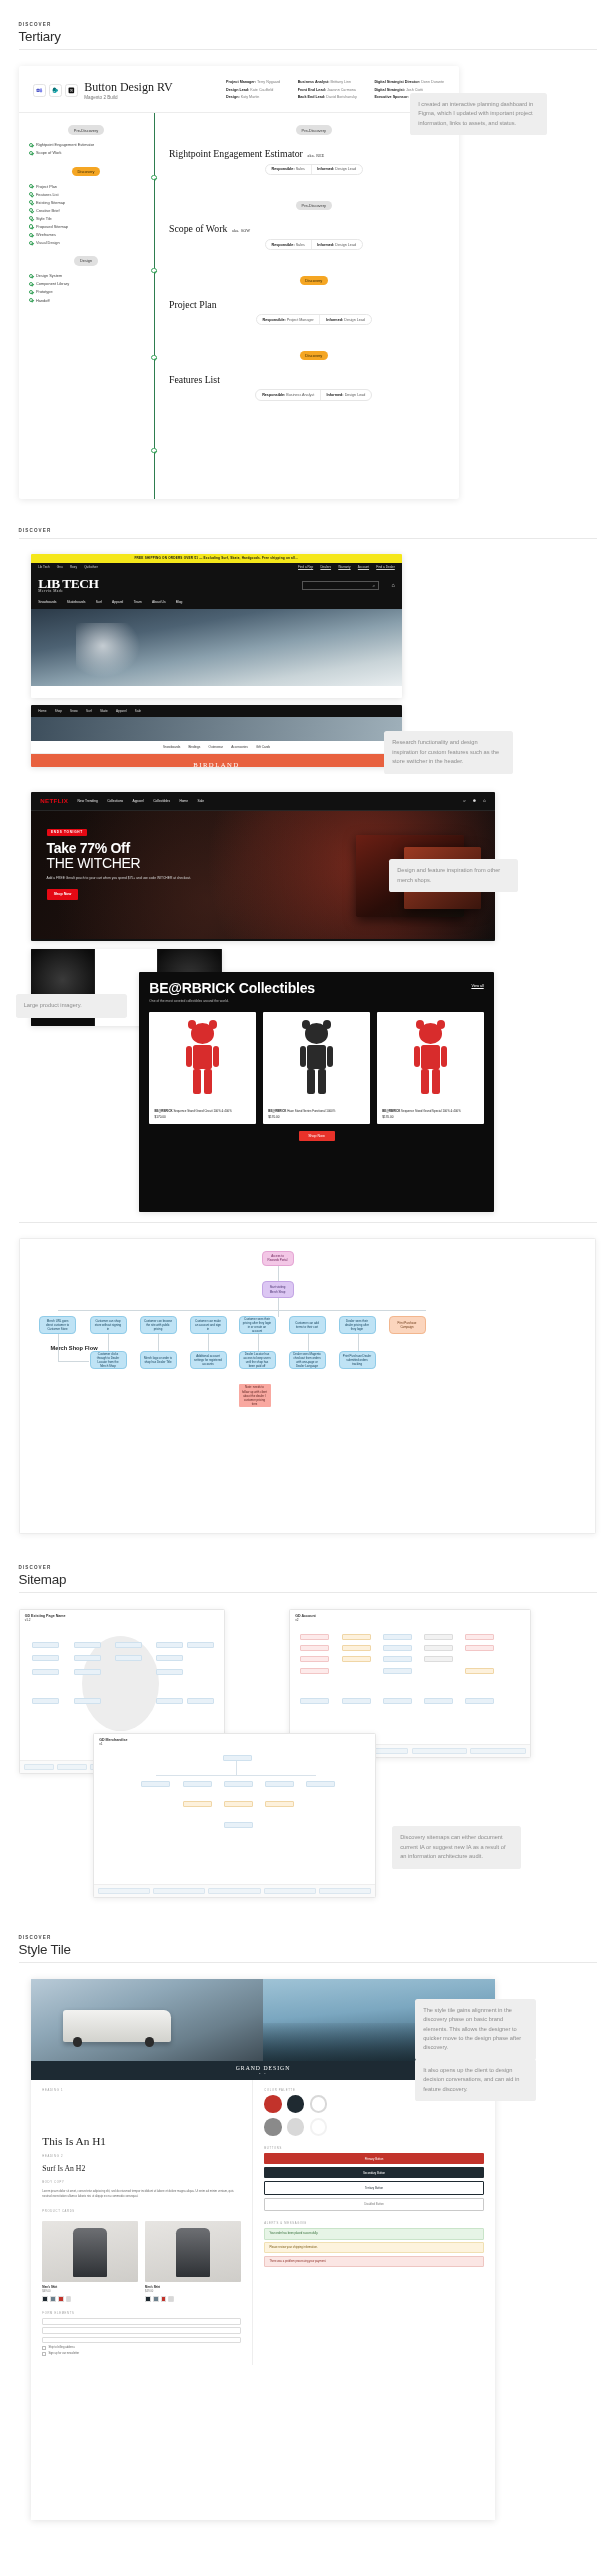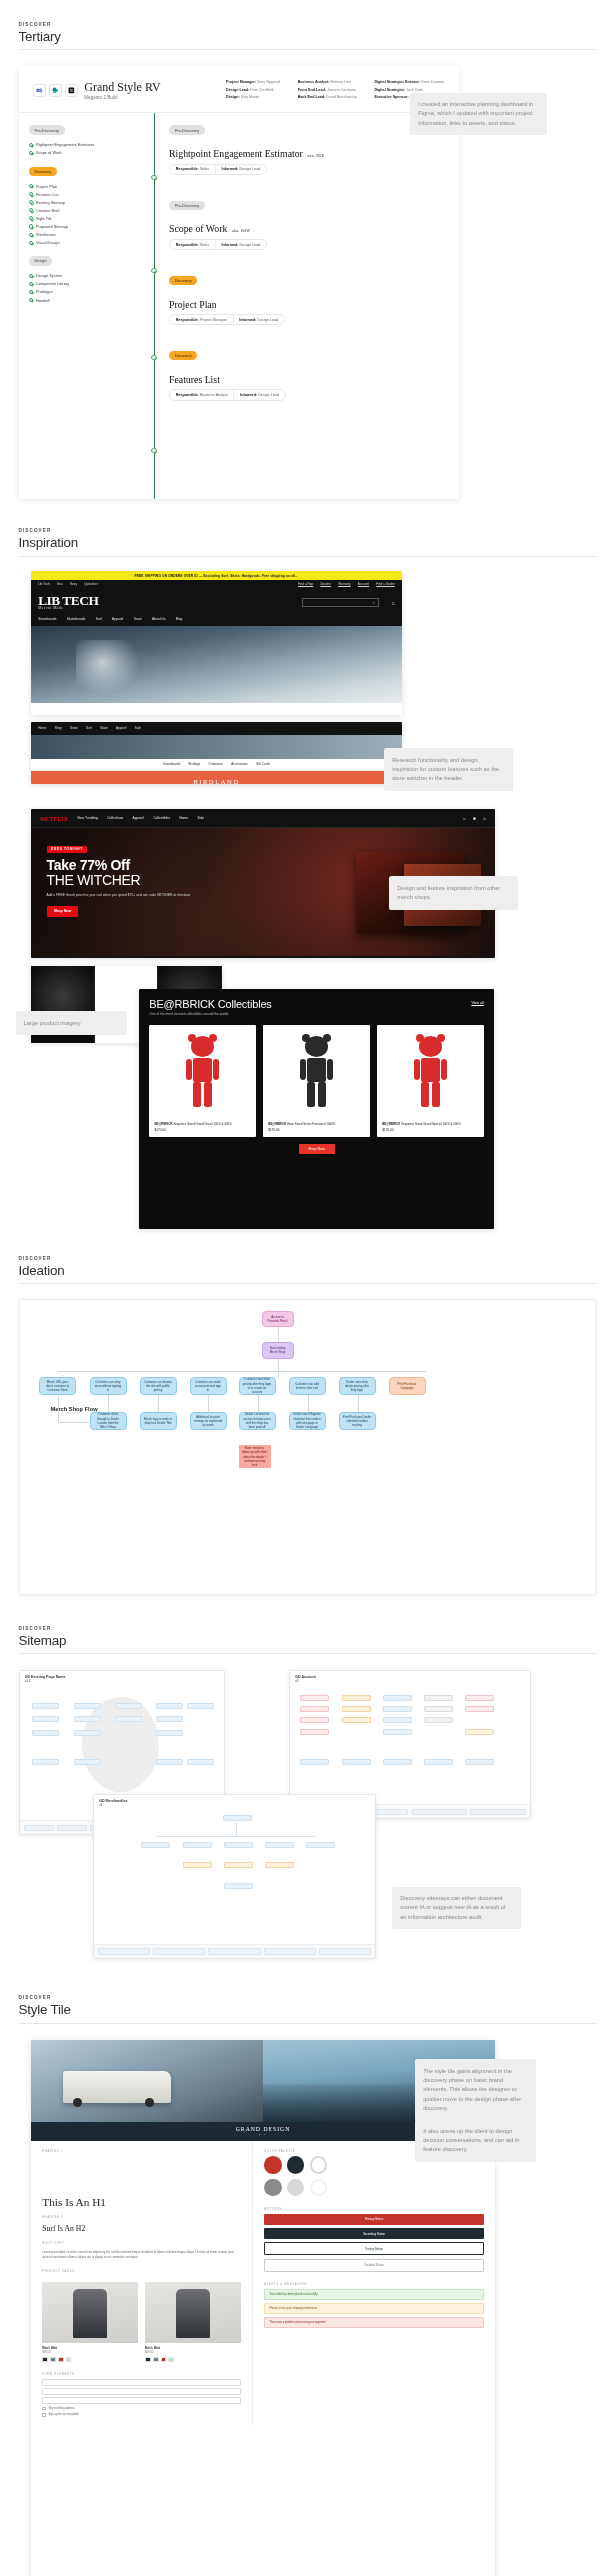--- a/index.html
+++ b/index.html
@@ -65,21 +65,21 @@
   .brand-title {
     font-family: "Liberation Serif", serif;
     font-size: 12px; font-weight: 400; color: #1b1b1b; line-height: 1.05;
   }
   .brand-sub { font-size: 4.6px; color: #767676; margin-top: 1px; }
   .meta-cols { display: flex; gap: 17.5px; }
   .meta-col { font-size: 3.7px; line-height: 2.05; white-space: nowrap; }
   .meta-col b { color: #1d1d1d; font-weight: 700; }
   .meta-col span { color: #7d7d7d; }
 
-  .fb-body { display: flex; height: 392px; }
+  .fb-body { display: flex; height: 392px; text-align: center; }
   .fb-left { width: 135px; padding: 11.3px 10.3px; }
   .fb-right { flex: 1; padding: 11.3px 0 0 0; position: relative; }
 
   .pill {
     display: inline-block; border-radius: 10.3px;
     font-size: 3.9px; padding: 2.1px 5.7px; color: #3a3a3a;
     background: #d6d6d6; margin-bottom: 4.6px;
   }
   .pill.amber { background: #f5a623; color: #3a2a00; }
   .pill.ghost { background: #e0e0e0; }
@@ -245,21 +245,21 @@
   .jw-inner { display:flex; height:100%; }
   .jw-cell { flex:1; border-right:0.5px solid #1e1e1e; position:relative; }
   .jw-dark { background: radial-gradient(circle at 50% 40%, #3a3a3a, #0c0c0c 70%); }
   .jw-white { background: #fff; }
 
   
   .bearbrick { left: 139px; top: 422px; width: 355px; height: 240px; background:#0c0c0c; }
   .bb-head {
     padding: 8.2px 10.3px 4.1px 10.3px; color:#fff;
   }
-  .bb-title { font-size: 11px; font-weight: 400; letter-spacing: -0.2px; }
+  .bb-title { font-size: 14px; font-weight: 700; letter-spacing: -0.2px; }
   .bb-sub { font-size: 3.3px; color:#bdbdbd; margin-top: 2.6px; }
   .bb-viewall {
     float: right; font-size: 3.6px; color:#fff; text-decoration: underline; margin-top: 3.1px;
   }
   .bb-grid { display:flex; gap: 7.2px; padding: 5.2px 10.3px 0 10.3px; }
   .bb-card { flex:1; background:#fff; border-radius:1px; padding: 5.2px; }
   .bb-img {
     height: 88px; display:flex; align-items:center; justify-content:center;
   }
   .figure { position: relative; width: 33px; height: 77px; }
@@ -453,21 +453,21 @@
             </svg>
           </div>
           <div class="app-ico ico-notion">
             <svg width="6.7" height="6.7" viewBox="0 0 24 24" aria-hidden="true" style="font-size:12px">
               <rect x="2" y="2" width="20" height="20" rx="3" fill="#111"></rect>
               <text x="12" y="17" font-size="12" fill="#fff" text-anchor="middle" font-family="Liberation Serif">N</text>
             </svg>
           </div>
         </div>
         <div class="brand-block">
-          <div class="brand-title">Grand Style RV</div>
+          <div class="brand-title">Button Design RV</div>
           <div class="brand-sub">Magento 2 Build</div>
         </div>
         <div class="meta-cols">
           <div class="meta-col">
             <div><b>Project Manager:</b>
               <span>Terry Nygaard</span></div>
             <div><b>Design Lead:</b>
               <span>Kate Caulfield</span></div>
             <div><b>Design:</b>
               <span>Katy Martin</span></div>
@@ -621,21 +621,20 @@
           </div>
         </div>
       </div>
     </div>
 
     <div class="note" style="left:410px; top:32px; width:137px;">I created an interactive planning dashboard in Figma, which I updated with important project information, links to assets, and status.</div>
   </div>
 
   <div class="section-head">
     <div class="eyebrow">DISCOVER</div>
-    <div class="sec-title">Inspiration</div>
   </div>
   <div class="rule"></div>
 
   <div class="insp-wrap">
 
     <div class="shot libtech">
       <div class="lt-promo">FREE SHIPPING ON ORDERS OVER $1 — Excluding Surf, Skate, Hardgoods. Free shipping on all…</div>
       <div class="lt-topbar">
         <span>Lib Tech</span>
         <span>Gnu</span>
@@ -799,24 +798,20 @@
             <span class="nm">BE@RBRICK</span>
             <span>Sequence Stand Grand Special 100% &amp; 400%</span>
           </div>
           <div class="bb-price">$170.00</div>
         </div>
       </div>
       <div class="bb-shop">Shop Now</div>
     </div>
   </div>
 
-  <div class="section-head">
-    <div class="eyebrow">DISCOVER</div>
-    <div class="sec-title">Ideation</div>
-  </div>
   <div class="rule"></div>
 
   <div class="ideation-wrap">
     <div class="flow-board">
       <div class="flow-title">Merch Shop Flow</div>
 
       <div class="edge" style="left:258px; top:27px; width:0.5px; height:15.5px;"></div>
       <div class="edge" style="left:258px; top:59px; width:0.5px; height:18.5px;"></div>
 
       <div class="edge" style="left:38px; top:71px; width:368px; height:0.5px;"></div>

